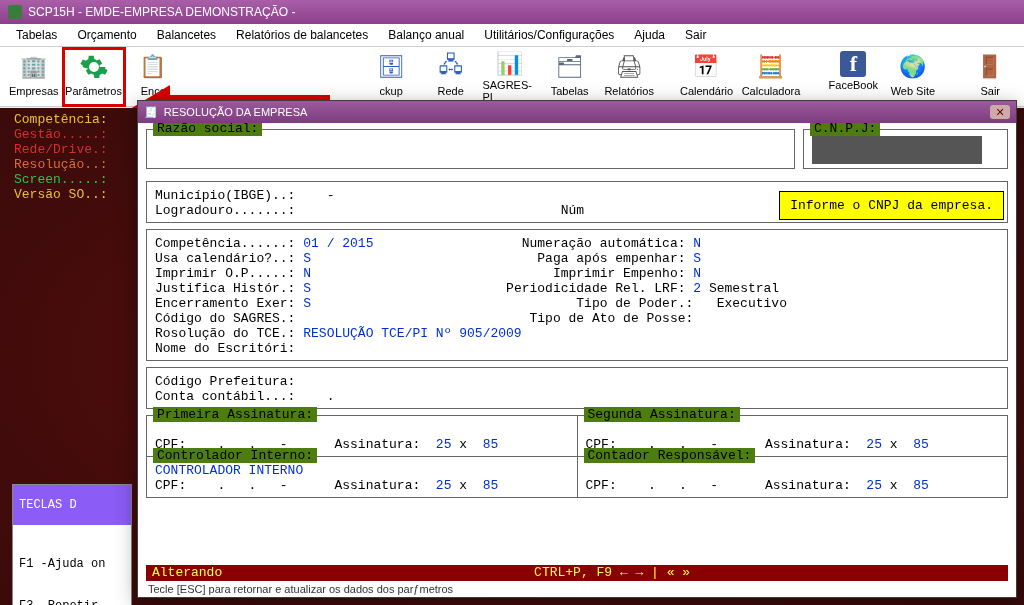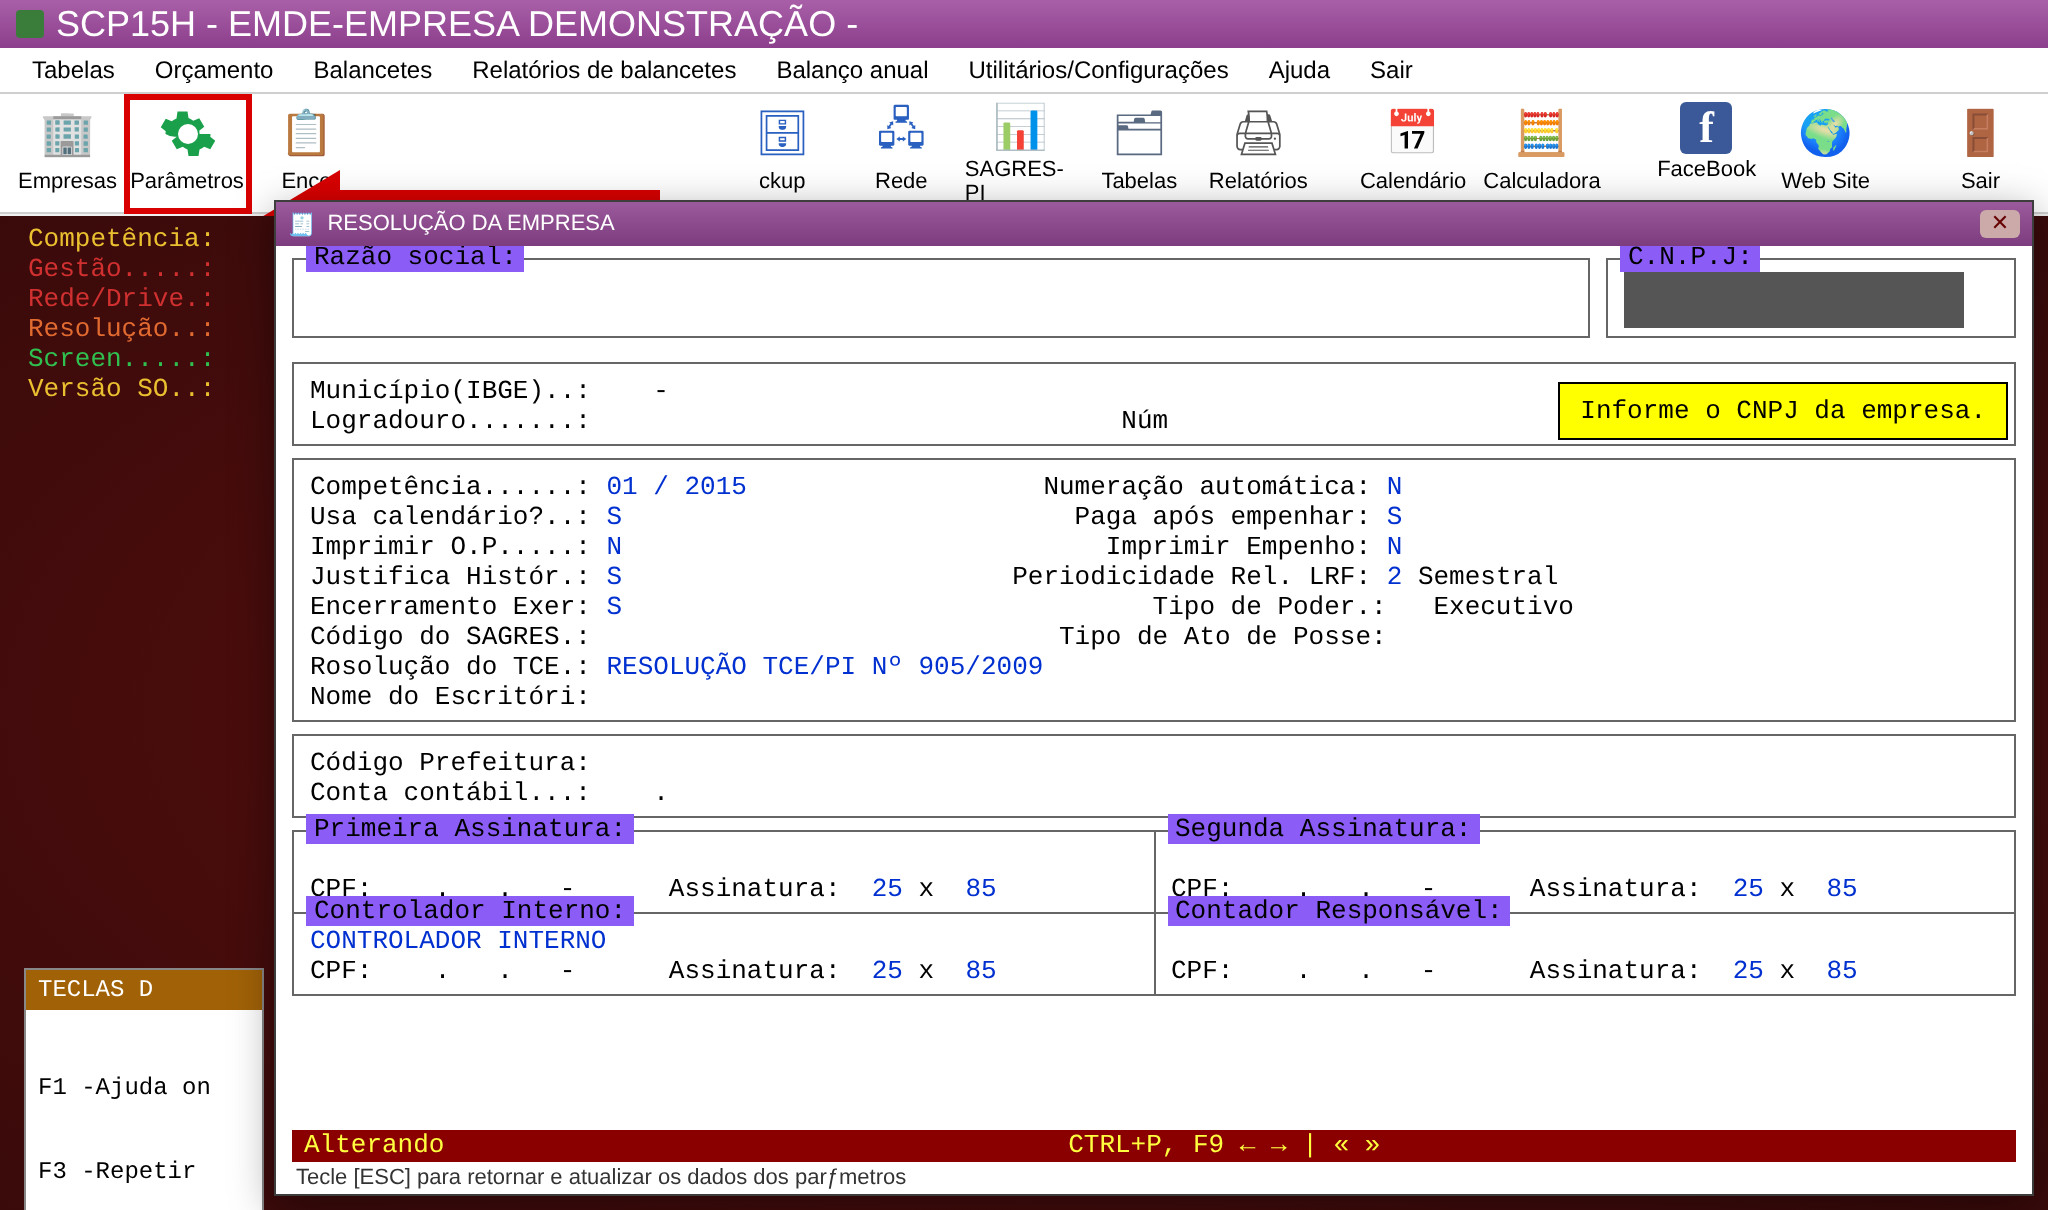--- a/index.html
+++ b/index.html
@@ -13,21 +13,21 @@
     height: 605px;
     overflow: hidden;
     position: relative;
   }
   .titlebar {
     background: linear-gradient(to bottom, #a95fa8 0%, #8c3f8c 100%);
     color: #fff;
     height: 24px;
     line-height: 24px;
     padding: 0 8px;
-    font-size: 18px;
+    font-size: 12px;
     display: flex;
     align-items: center;
     gap: 6px;
   }
   .titlebar .icon-app {
     width: 14px; height: 14px; background: #3a7d3a; border-radius: 2px;
   }
   .menubar {
     background: #fff;
     border-bottom: 1px solid #cfcfcf;
@@ -110,22 +110,22 @@
     position: absolute;
     left: 12px;
     top: 376px;
     width: 120px;
     border: 1px solid #888;
     background: #fff;
     font-family: "Courier New", monospace;
     font-size: 12px;
   }
   .teclas-box .hdr {
-    background: #a16207; color: #fff;
-    padding: 3px 6px;
+    background: #8b5cf6; color: #fff;
+    padding: 13px 6px;
     font-family: "Courier New", monospace;
   }
   .teclas-box .body {
     padding: 4px 6px;
     line-height: 14px;
     white-space: pre;
   }
   
   .dialog {
     position: absolute;
@@ -165,21 +165,21 @@
   .fs {
     border: 1px solid #666;
     padding: 6px 8px 4px 8px;
     margin-bottom: 6px;
     position: relative;
   }
   .fs-legend {
     position: absolute;
     top: -9px;
     left: 6px;
-    background: #8b5cf6;
+    background: #4d7c0f;
     padding: 0 4px;
     color: #000;
     font-weight: normal;
   }
   .row { white-space: pre; }
   .blue { color: #0030d0; }
   .grayblock {
     display: inline-block;
     background: #555;
     height: 15px;

